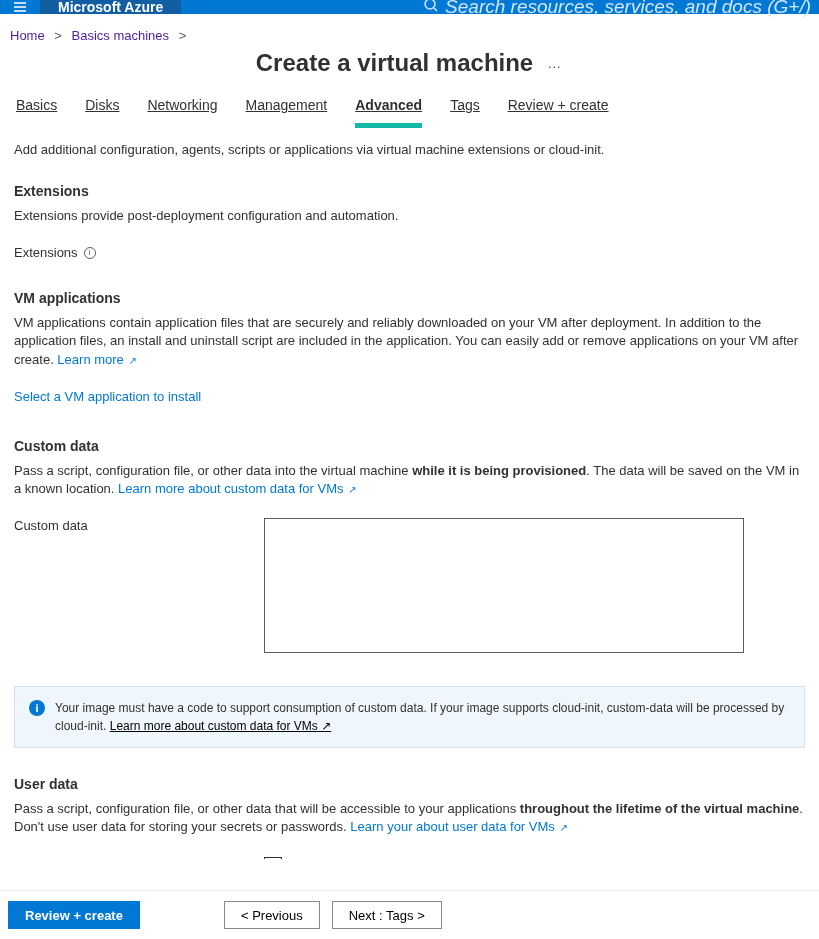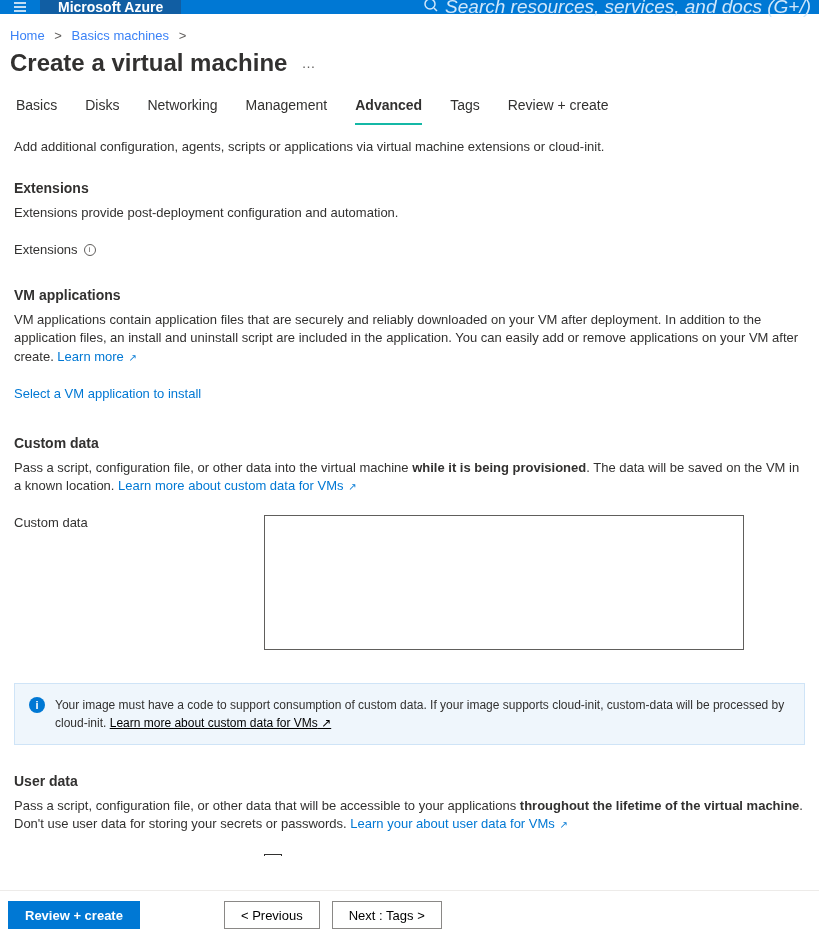--- a/index.html
+++ b/index.html
@@ -7,32 +7,32 @@
 
   
   .topbar { height: 14px; background: #0078d4; display: flex; align-items: stretch; color: #fff; }
   .hamburger { width: 40px; display: flex; align-items: center; justify-content: center; cursor: pointer; }
   .brand { background: #115ea3; padding: 0 18px; display: flex; align-items: center; font-weight: 600; font-size: 14px; }
   .topbar-spacer { flex: 1; }
   .search-area { display: flex; align-items: center; background: #0078d4; padding: 0 8px; min-width: 230px; font-style: italic; color: #cfe7fb; font-size: 19px; gap: 6px; }
 
   
   .breadcrumb { padding: 14px 10px 4px 10px; font-size: 13px; color: #605e5c; }
-  .breadcrumb a { color: #3b82f6; text-decoration: none; }
+  .breadcrumb a { color: #4c1d95; text-decoration: none; }
   .breadcrumb .sep { margin: 0 6px; color: #605e5c; }
 
   
-  .page-title-row { display: flex; align-items: center; padding: 2px 10px 14px 10px; gap: 14px; }
+  .page-title-row { display: flex; align-items: center; padding: 2px 10px 14px 10px; gap: 14px; justify-content: center; }
   .page-title { font-size: 24px; font-weight: 600; }
   .ellipsis { color: #605e5c; font-size: 14px; letter-spacing: 2px; cursor: pointer; }
 
   
   .tabs { display: flex; gap: 28px; padding: 0 16px; border-bottom: 1px solid #fff; }
-  .tab { padding: 6px 0 10px 0; font-size: 14px; color: #323130; cursor: pointer; }
-  .tab.active { font-weight: 600; border-bottom: 2px solid #14b8a6; margin-bottom: -1px; }
+  .tab { padding: 6px 0 10px 0; font-size: 14px; color: #323130; cursor: pointer; text-decoration: underline; }
+  .tab.active { font-weight: 600; border-bottom: 5px solid #14b8a6; margin-bottom: -1px; }
 
   
   .content { padding: 14px 14px 0 14px; overflow-y: auto; height: calc(100% - 30px - 38px - 44px - 38px - 58px); }
   .intro { margin-bottom: 26px; font-size: 13px; }
   .section-title { font-weight: 600; font-size: 14px; margin-bottom: 8px; }
   .section-desc { font-size: 13px; margin-bottom: 20px; line-height: 1.4; }
   .section-desc a, .link { color: #0078d4; text-decoration: none; cursor: pointer; }
   .section-desc a .ext, .link .ext { font-size: 10px; margin-left: 2px; }
   .field-row { display: flex; align-items: flex-start; margin-bottom: 24px; }
   .field-label { width: 250px; display: flex; align-items: center; gap: 6px; font-size: 13px; }

